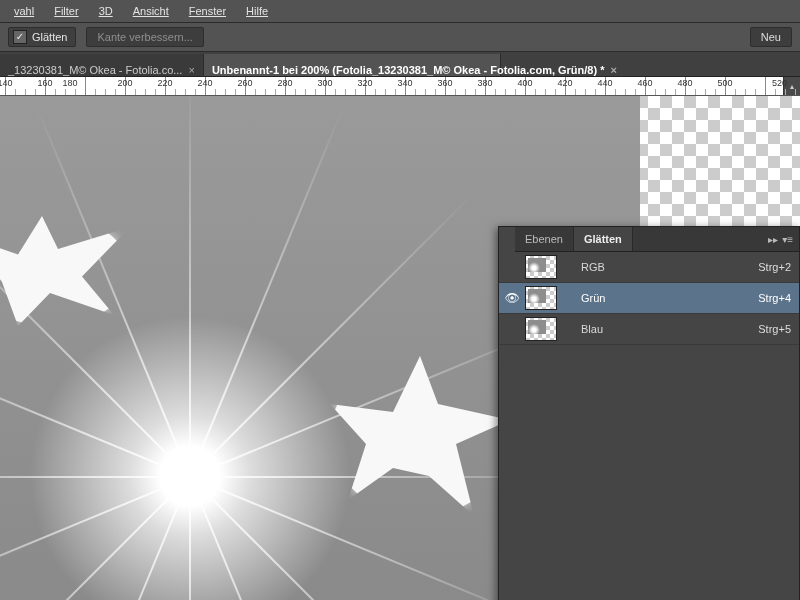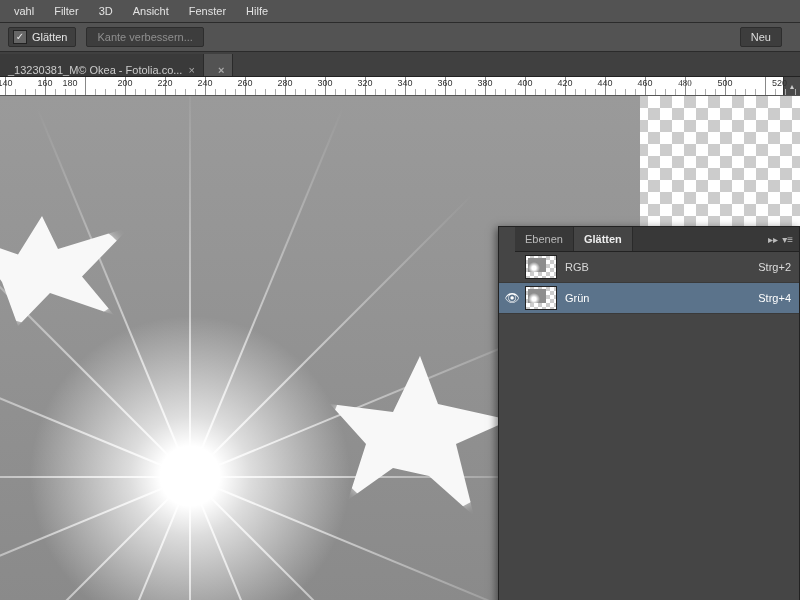--- a/index.html
+++ b/index.html
@@ -19,20 +19,21 @@
     background: #535353;
     display: flex;
     align-items: center;
     padding-left: 4px;
     color: #e3e3e3;
     border-bottom: 1px solid #2b2b2b;
   }
   .menubar span {
     padding: 0 10px;
     line-height: 22px;
+    text-decoration: underline;
   }
   .optionsbar {
     height: 28px;
     background: #535353;
     border-bottom: 1px solid #2b2b2b;
     display: flex;
     align-items: center;
     padding-left: 8px;
   }
   .opt-check {
@@ -51,21 +52,21 @@
     color:#eee; font-size:10px; line-height:10px;
   }
   .opt-btn {
     background: #3d3d3d;
     border: 1px solid #2d2d2d;
     border-radius: 2px;
     color: #8f8f8f;
     padding: 3px 10px;
     margin-right: 6px;
   }
-  .opt-btn.right { margin-left:auto; margin-right:18px; color:#ddd;}
+  .opt-btn.right { margin-left:auto; margin-right:8px; color:#ddd;}
   .tabbar {
     height: 24px;
     background: #404040;
     display: flex;
     align-items: flex-end;
     border-bottom: 1px solid #222;
   }
   .doc-tab {
     height: 22px;
     padding: 0 8px;
@@ -217,21 +218,21 @@
     background-size: 8px 8px;
     background-position: 0 0, 4px 4px;
     border:1px solid #222;
     margin: 0 8px 0 4px;
     position:relative;
   }
   .chthumb::after{
     content:""; position:absolute; left:2px; top:2px; width:18px; height:14px;
     background: radial-gradient(circle at 6px 10px,#fff 0,#fff 2px,transparent 6px), #8d8d8d;
   }
-  .chname { flex: 0 0 auto; }
+  .chname { flex: 0 0 auto; margin-left: 16px; }
   .chshort { margin-left: auto; color: #ddd; text-align: right; }
   .channel-row.selected .chshort { color:#fff; }
   .panel-body-fill { height: 300px; background:#454545; }
 </style>
 </head>
 <body>
 
 <div class="menubar">
   <span>vahl</span>
   <span>Filter</span>
@@ -249,20 +250,21 @@
   <div class="opt-btn">Kante verbessern...</div>
   <div class="opt-btn right">Neu</div>
 </div>
 
 <div class="tabbar">
   <div class="doc-tab inactive">
     <span>_13230381_M© Okea - Fotolia.co...</span>
     <span class="x">×</span>
   </div>
   <div class="doc-tab active">
+    <span>Unbenannt-1 bei 200% (Fotolia_13230381_M© Okea - Fotolia.com, Grün/8) *</span>
     <span class="x">×</span>
   </div>
 </div>
 
 <div class="ruler" id="ruler">
   <div class="scroll-end">▴</div>
 <div class="tick" style="left: 5px;"></div>
     <div class="ticklabel" style="left: 5px;">140</div>
     <div class="minor" style="left: 15px;"></div>
     <div class="minor" style="left: 25px;"></div>
@@ -341,21 +343,21 @@
     <div class="ticklabel" style="left: 605px;">440</div>
     <div class="minor" style="left: 615px;"></div>
     <div class="minor" style="left: 625px;"></div>
     <div class="minor" style="left: 635px;"></div>
     <div class="tick" style="left: 645px;"></div>
     <div class="ticklabel" style="left: 645px;">460</div>
     <div class="minor" style="left: 655px;"></div>
     <div class="minor" style="left: 665px;"></div>
     <div class="minor" style="left: 675px;"></div>
     <div class="tick" style="left: 685px;"></div>
-    <div class="ticklabel" style="left: 685px; font-family: Liberation Serif, serif;">480</div>
+    <div class="ticklabel" style="left: 685px;">480</div>
     <div class="minor" style="left: 695px;"></div>
     <div class="minor" style="left: 705px;"></div>
     <div class="minor" style="left: 715px;"></div>
     <div class="tick" style="left: 725px;"></div>
     <div class="ticklabel" style="left: 725px;">500</div>
     <div class="minor" style="left: 735px;"></div>
     <div class="minor" style="left: 745px;"></div>
     <div class="minor" style="left: 755px;"></div>
     <div class="tick" style="left: 765px;"></div>
     <div class="ticklabel" style="left: 765px; padding-left: 29px;">520</div>
@@ -404,16 +406,22 @@
           <div class="chthumb"></div>
           <div class="chname">RGB</div>
           <div class="chshort">Strg+2</div>
         </div>
         <div class="channel-row selected">
           <div class="eye">👁</div>
           <div class="chthumb"></div>
           <div class="chname">Grün</div>
           <div class="chshort">Strg+4</div>
         </div>
+        <div class="channel-row">
+          <div class="eye"></div>
+          <div class="chthumb"></div>
+          <div class="chname">Blau</div>
+          <div class="chshort">Strg+5</div>
+        </div>
       </div>
     <div class="panel-body-fill"></div>
   </div>
 </div>
 
 </body></html>

